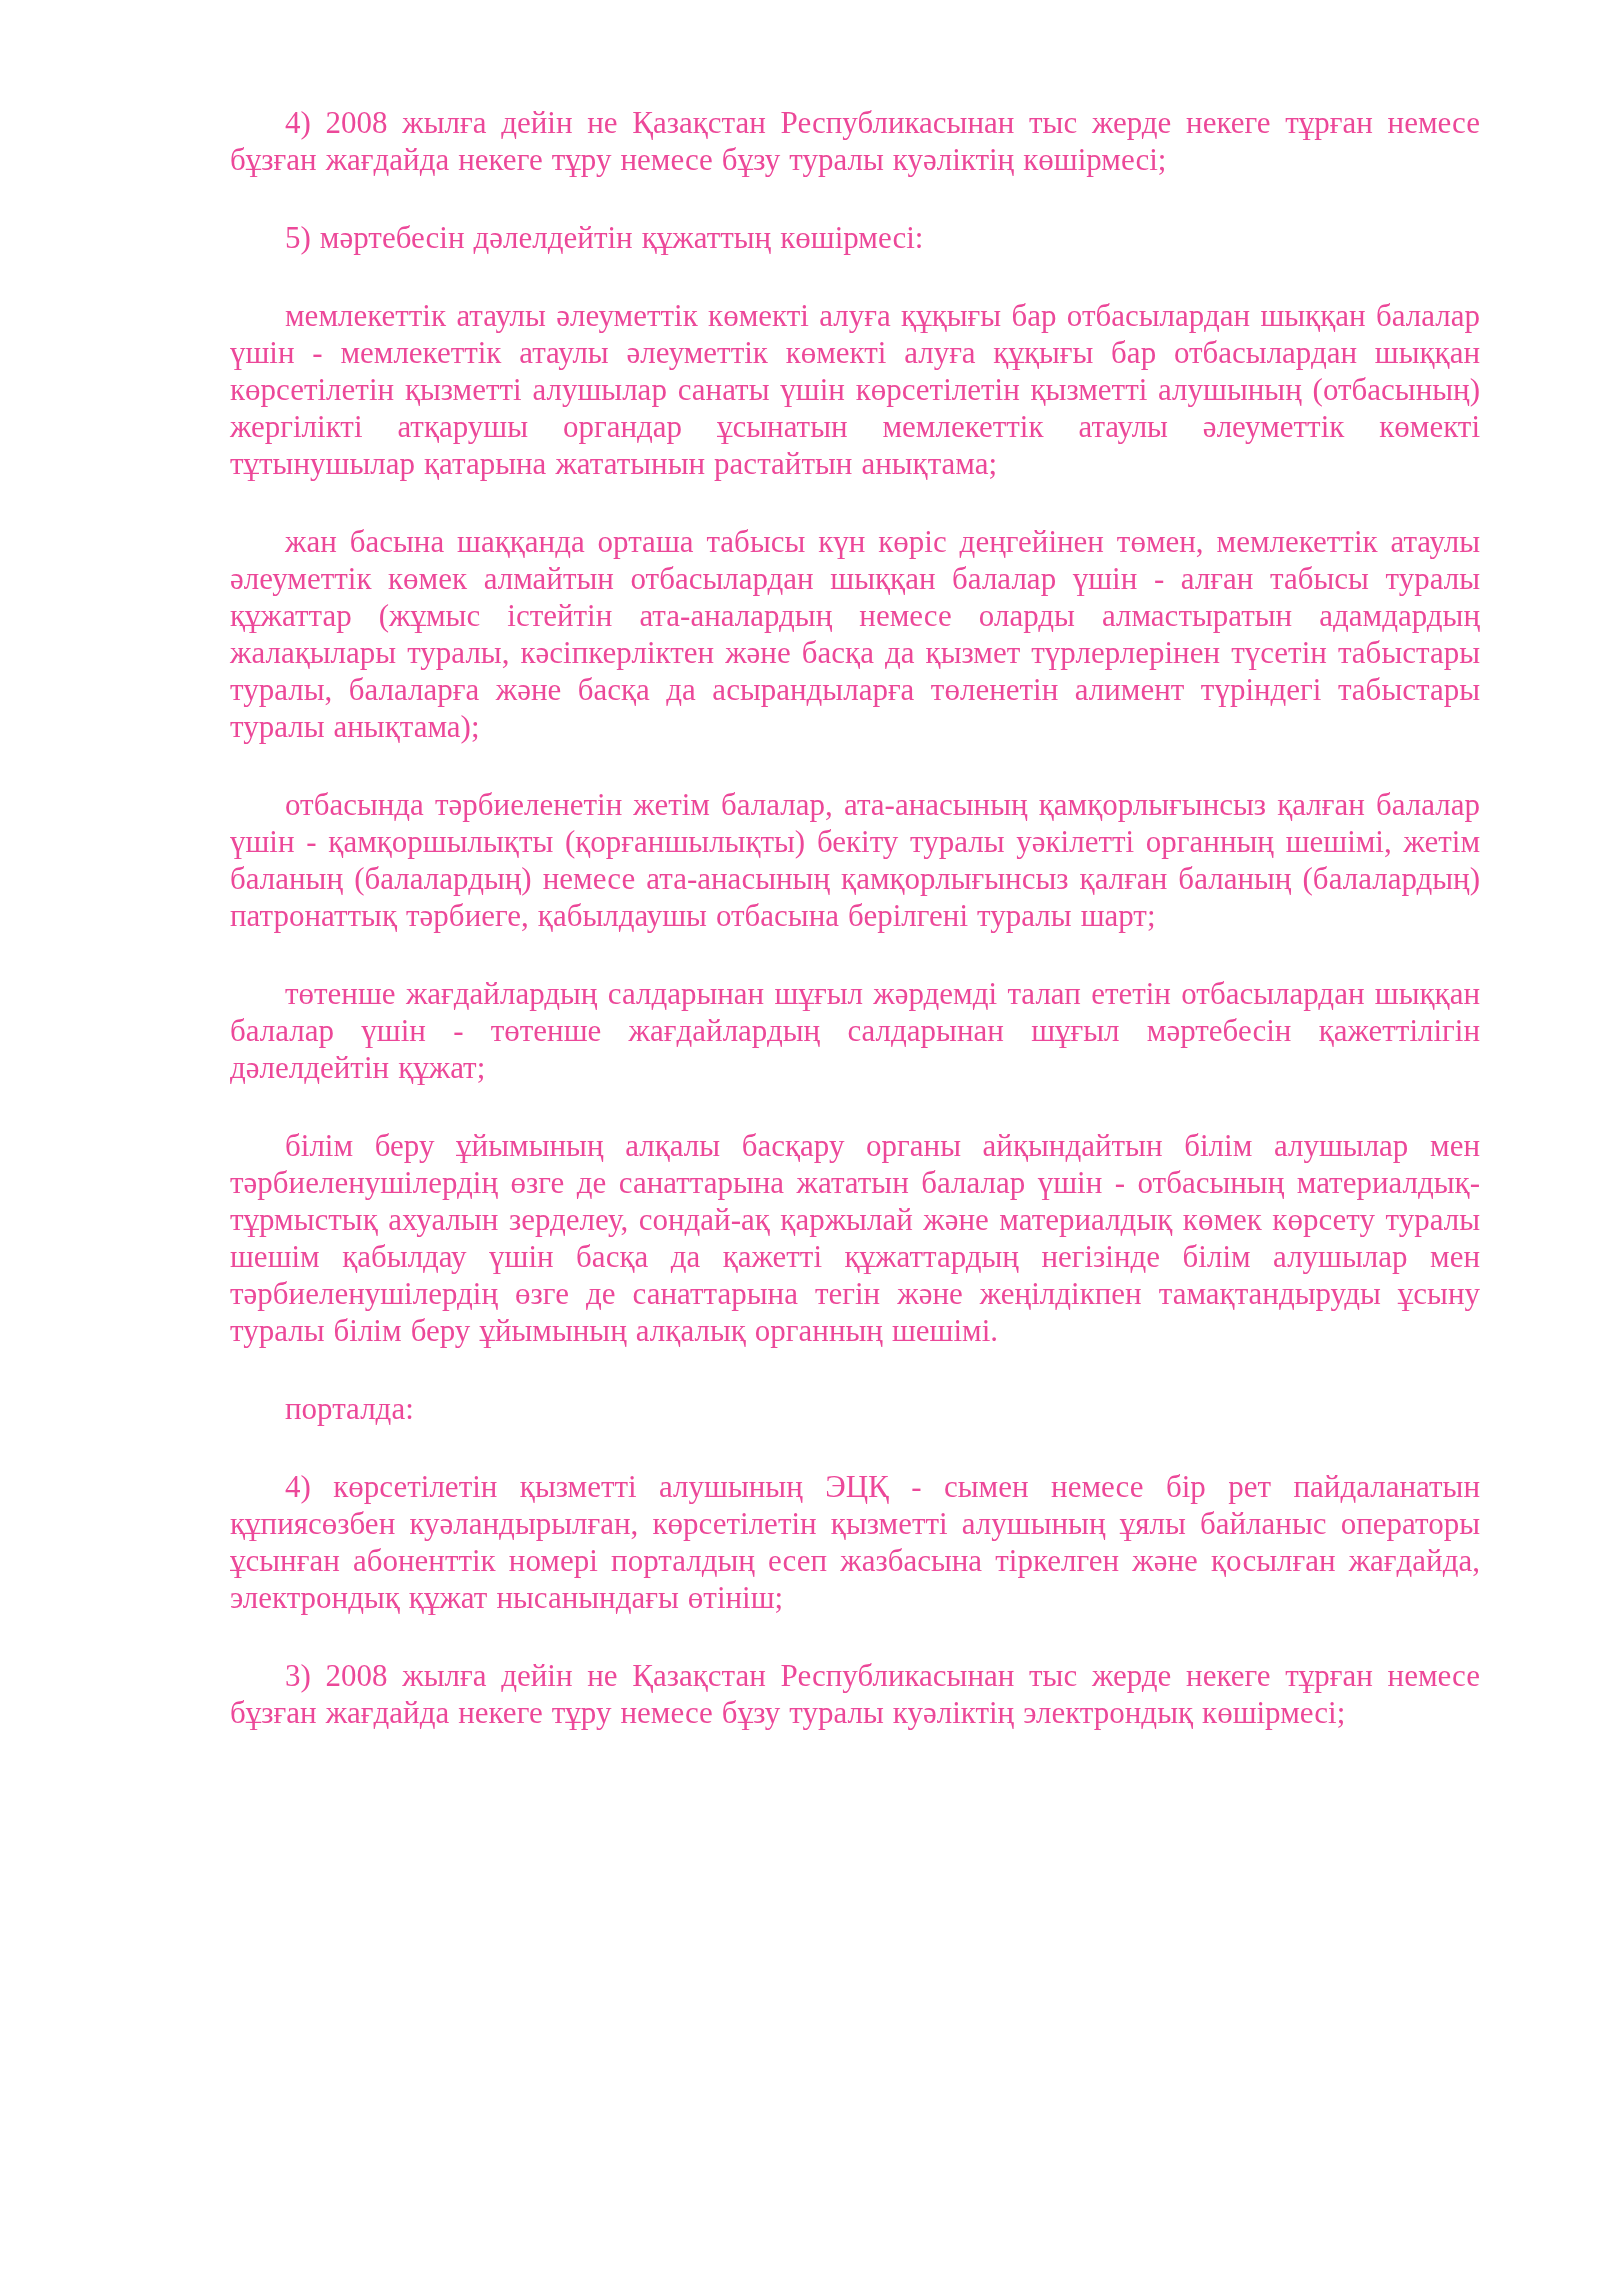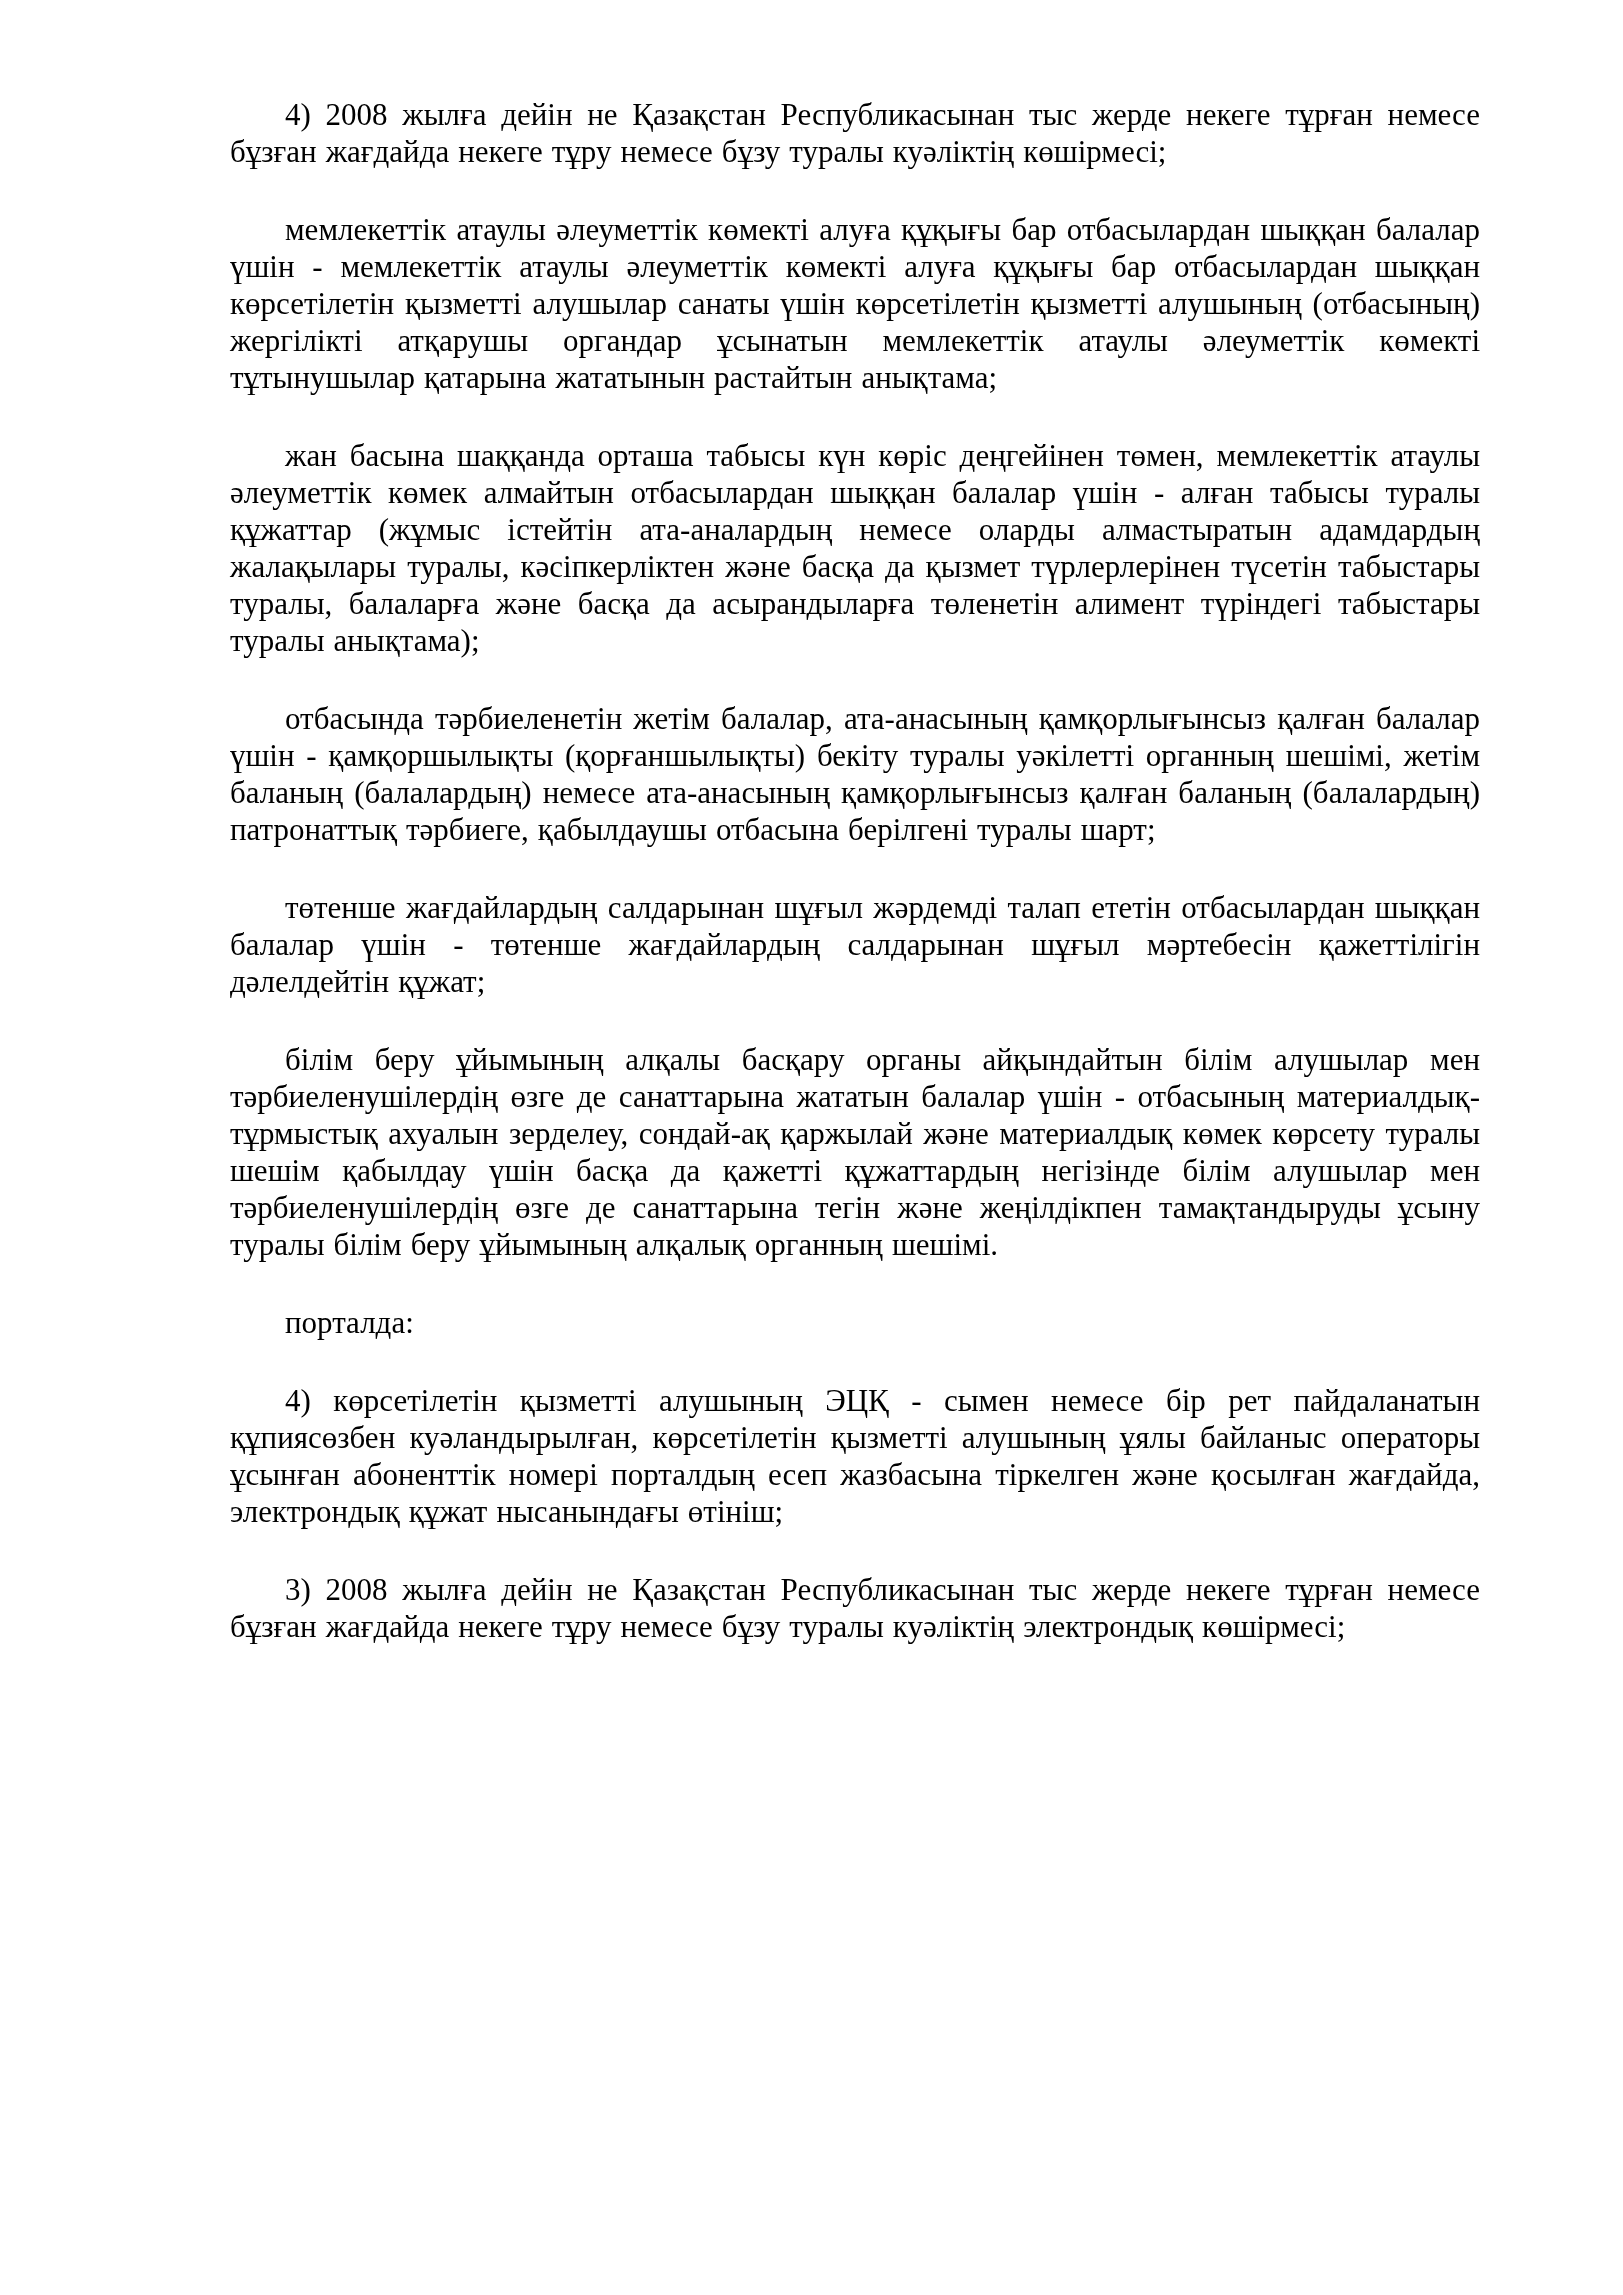--- a/index.html
+++ b/index.html
@@ -10,43 +10,44 @@
   .page {
     position: relative;
     width: 1624px;
     height: 2295px;
     background: #ffffff;
     overflow: hidden;
   }
   .content {
     position: absolute;
     left: 230px;
-    top: 96px;
+    top: 104px;
     width: 1250px;
     font-family: "Liberation Serif", "DejaVu Serif", serif;
     font-size: 31px;
     line-height: 37px;
-    color: #000000;
+    color: #ec4899;
     text-align: justify;
   }
   .content p {
     margin: 0 0 41px 0;
     text-indent: 55px;
     word-spacing: 1.3px;
   }
   .content p:last-child {
     margin-bottom: 0;
   }
 </style>
 </head>
 <body>
 
 <div class="page">
   <div class="content">
     <p>4) 2008 жылға дейін не Қазақстан Республикасынан тыс жерде некеге тұрған немесе бұзған жағдайда некеге тұру немесе бұзу туралы куәліктің көшірмесі;</p>
+    <p>5) мәртебесін дәлелдейтін құжаттың көшірмесі:</p>
     <p>мемлекеттік атаулы әлеуметтік көмекті алуға құқығы бар отбасылардан шыққан балалар үшін - мемлекеттік атаулы әлеуметтік көмекті алуға құқығы бар отбасылардан шыққан көрсетілетін қызметті алушылар санаты үшін көрсетілетін қызметті алушының (отбасының) жергілікті атқарушы органдар ұсынатын мемлекеттік атаулы әлеуметтік көмекті тұтынушылар қатарына жататынын растайтын анықтама;</p>
     <p>жан басына шаққанда орташа табысы күн көріс деңгейінен төмен, мемлекеттік атаулы әлеуметтік көмек алмайтын отбасылардан шыққан балалар үшін - алған табысы туралы құжаттар (жұмыс істейтін ата-аналардың немесе оларды алмастыратын адамдардың жалақылары туралы, кәсіпкерліктен және басқа да қызмет түрлерлерінен түсетін табыстары туралы, балаларға және басқа да асырандыларға төленетін алимент түріндегі табыстары туралы анықтама);</p>
     <p>отбасында тәрбиеленетін жетім балалар, ата-анасының қамқорлығынсыз қалған балалар үшін - қамқоршылықты (қорғаншылықты) бекіту туралы уәкілетті органның шешімі, жетім баланың (балалардың) немесе ата-анасының қамқорлығынсыз қалған баланың (балалардың) патронаттық тәрбиеге, қабылдаушы отбасына берілгені туралы шарт;</p>
     <p>төтенше жағдайлардың салдарынан шұғыл жәрдемді талап ететін отбасылардан шыққан балалар үшін - төтенше жағдайлардың салдарынан шұғыл мәртебесін қажеттілігін дәлелдейтін құжат;</p>
     <p>білім беру ұйымының алқалы басқару органы айқындайтын білім алушылар мен тәрбиеленушілердің өзге де санаттарына жататын балалар үшін - отбасының материалдық-тұрмыстық ахуалын зерделеу, сондай-ақ қаржылай және материалдық көмек көрсету туралы шешім қабылдау үшін басқа да қажетті құжаттардың негізінде білім алушылар мен тәрбиеленушілердің өзге де санаттарына тегін және жеңілдікпен тамақтандыруды ұсыну туралы білім беру ұйымының алқалық органның шешімі.</p>
     <p>порталда:</p>
     <p>4) көрсетілетін қызметті алушының ЭЦҚ - сымен немесе бір рет пайдаланатын құпиясөзбен куәландырылған, көрсетілетін қызметті алушының ұялы байланыс операторы ұсынған абоненттік номері порталдың есеп жазбасына тіркелген және қосылған жағдайда, электрондық құжат нысанындағы өтініш;</p>
     <p>3) 2008 жылға дейін не Қазақстан Республикасынан тыс жерде некеге тұрған немесе бұзған жағдайда некеге тұру немесе бұзу туралы куәліктің электрондық көшірмесі;</p>
   </div>
 </div>

